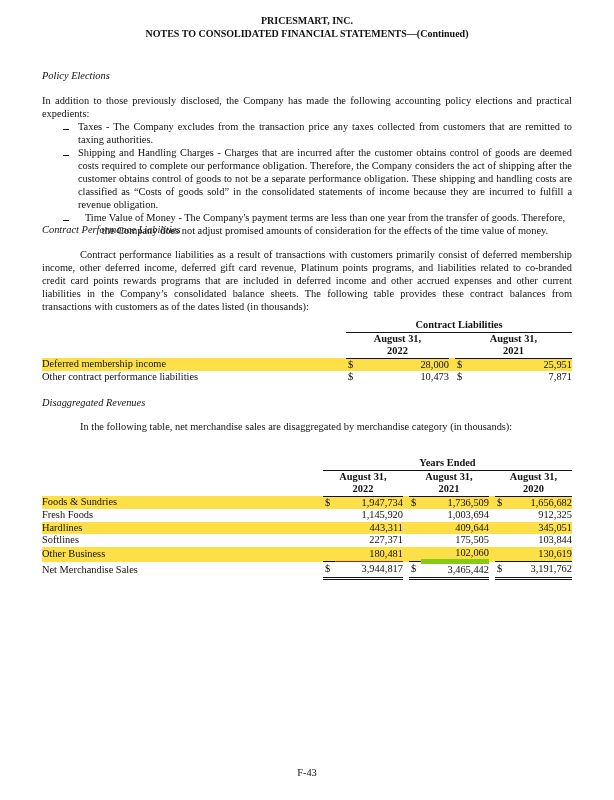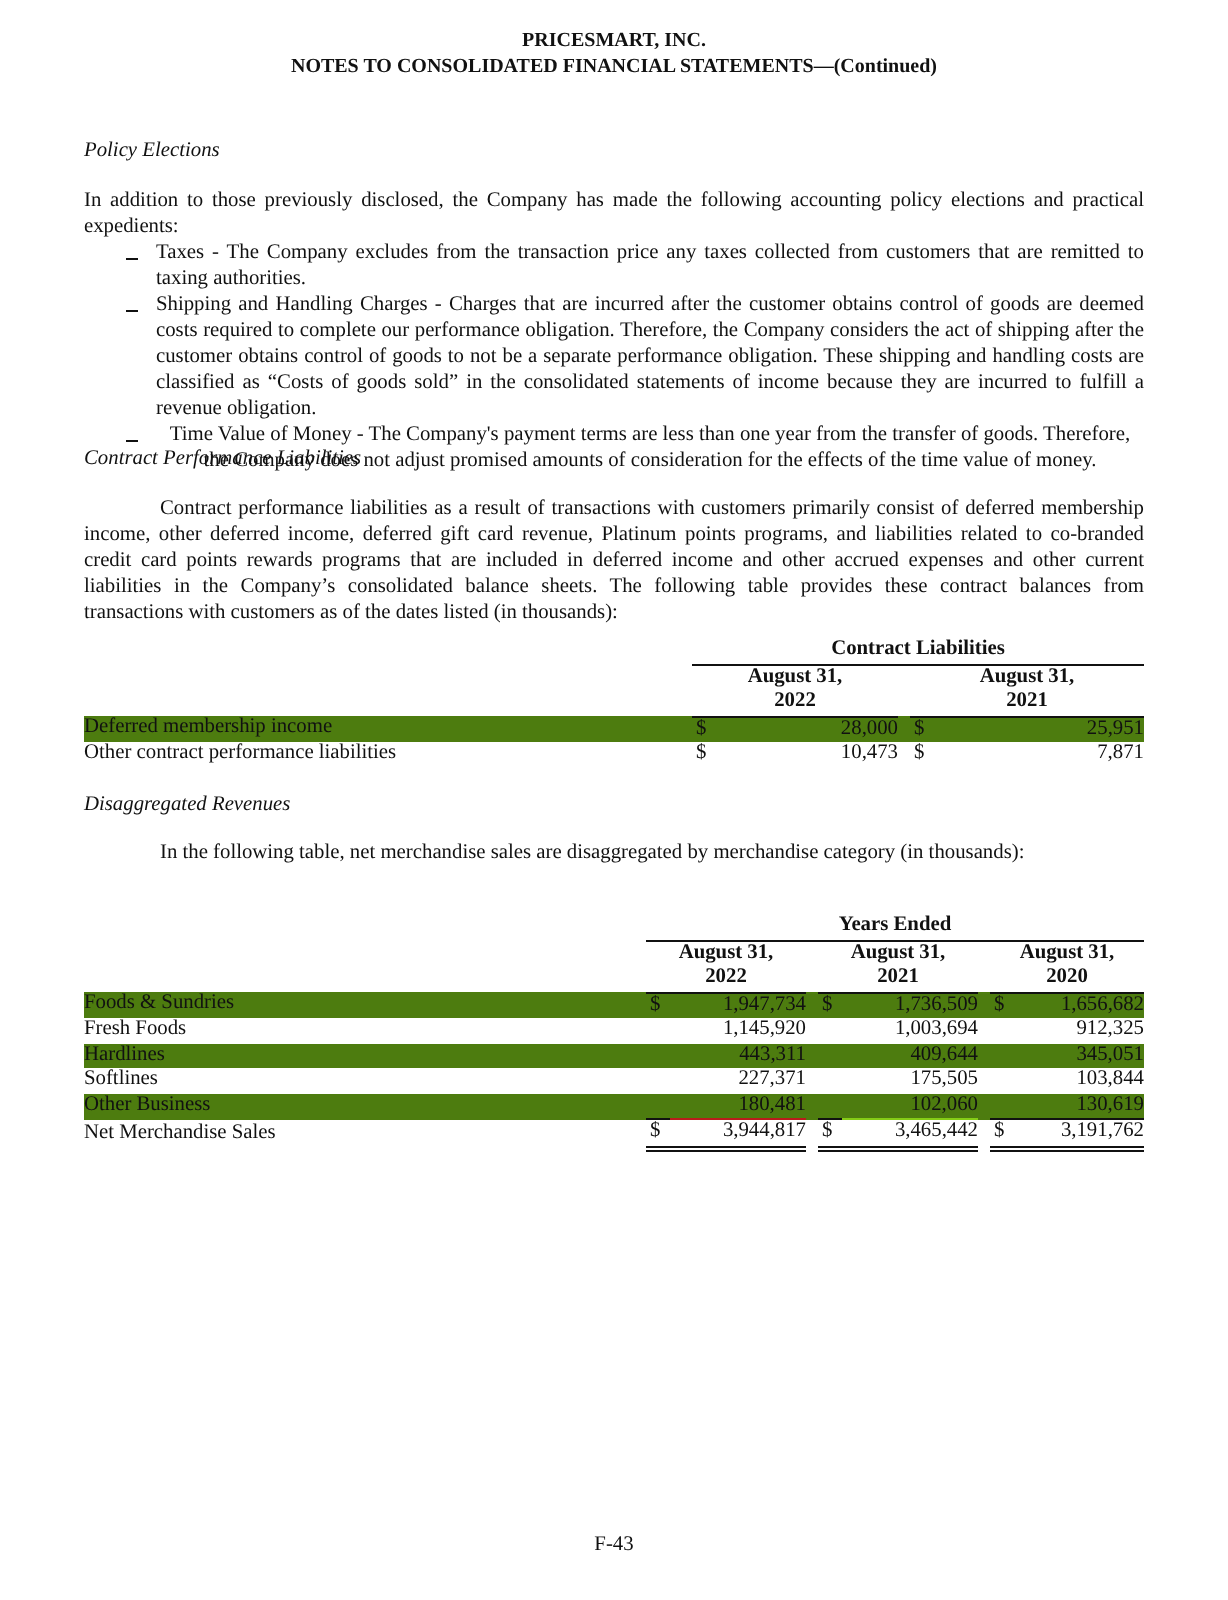--- a/index.html
+++ b/index.html
@@ -13,21 +13,21 @@
   .para { position: absolute; left: 42px; width: 530px; text-align: justify; }
   .indent { text-indent: 38px; }
   .bullets { position: absolute; left: 42px; width: 530px; }
   .bullet { position: relative; padding-left: 36px; text-align: justify; }
   .bullet .mark { position: absolute; left: 20px; top: 0; width: 10px; }
   .bullet .mark::after { content: ""; position: absolute; left: 1px; top: 9px; width: 6px; height: 1.3px; background: #111; }
   .nojust { text-align: center; }
 
   table { border-collapse: collapse; position: absolute; font-size: 10.4px; }
   td { padding: 0; height: 12.5px; line-height: 12.5px; white-space: nowrap; }
-  .shade td { background: #4d7c0f; }
+  .shade td { background: #fde047; }
   .num { text-align: right; }
   .dol { text-align: left; padding-left: 2px; }
   .hdr { font-weight: bold; text-align: center; line-height: 12.5px; }
   .group-hdr { font-weight: bold; text-align: center; border-bottom: 1.6px solid #111; }
   .col-hdr { border-bottom: 1.6px solid #111; }
   .gap { width: 6px; }
   .dbl { border-bottom: 3px double #111; }
   .footer { position: absolute; top: 766px; left: 0; width: 614px; text-align: center; font-size: 10.4px; }
 </style>
 </head>
@@ -197,21 +197,21 @@
       <td></td>
           <td></td>
       <td class="num">130,619</td>
     </tr>
     <tr>
       <td>Net Merchandise Sales</td>
       <td class="dol dbl" style="border-top:1px solid #111;">$</td>
       <td class="num dbl" style="border-top:1px solid #b91c1c;">3,944,817</td>
       <td></td>
       <td class="dol dbl" style="border-top:1px solid #111;">$</td>
-      <td class="num dbl" style="border-top:1px solid #84cc16;">3,465,442</td>
+      <td class="num dbl" style="border-top:5px solid #84cc16;">3,465,442</td>
       <td></td>
       <td class="dol dbl" style="border-top:1px solid #111;">$</td>
       <td class="num dbl" style="border-top:1px solid #111;">3,191,762</td>
     </tr>
   </tbody>
     </table>
 
   <div class="footer">F-43</div>
 </div>
 

